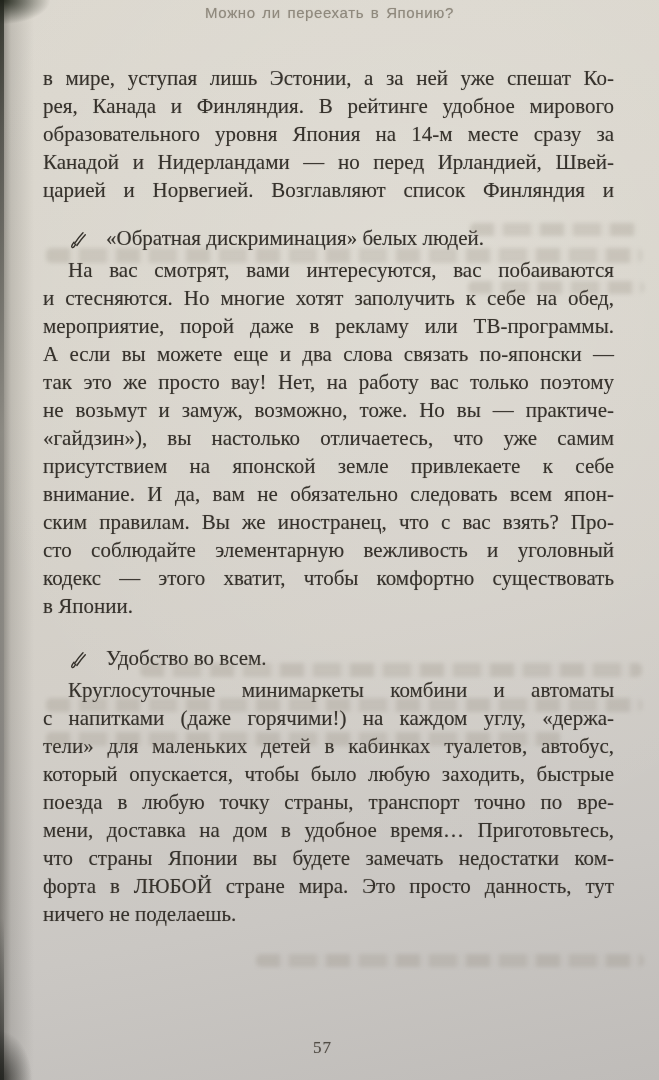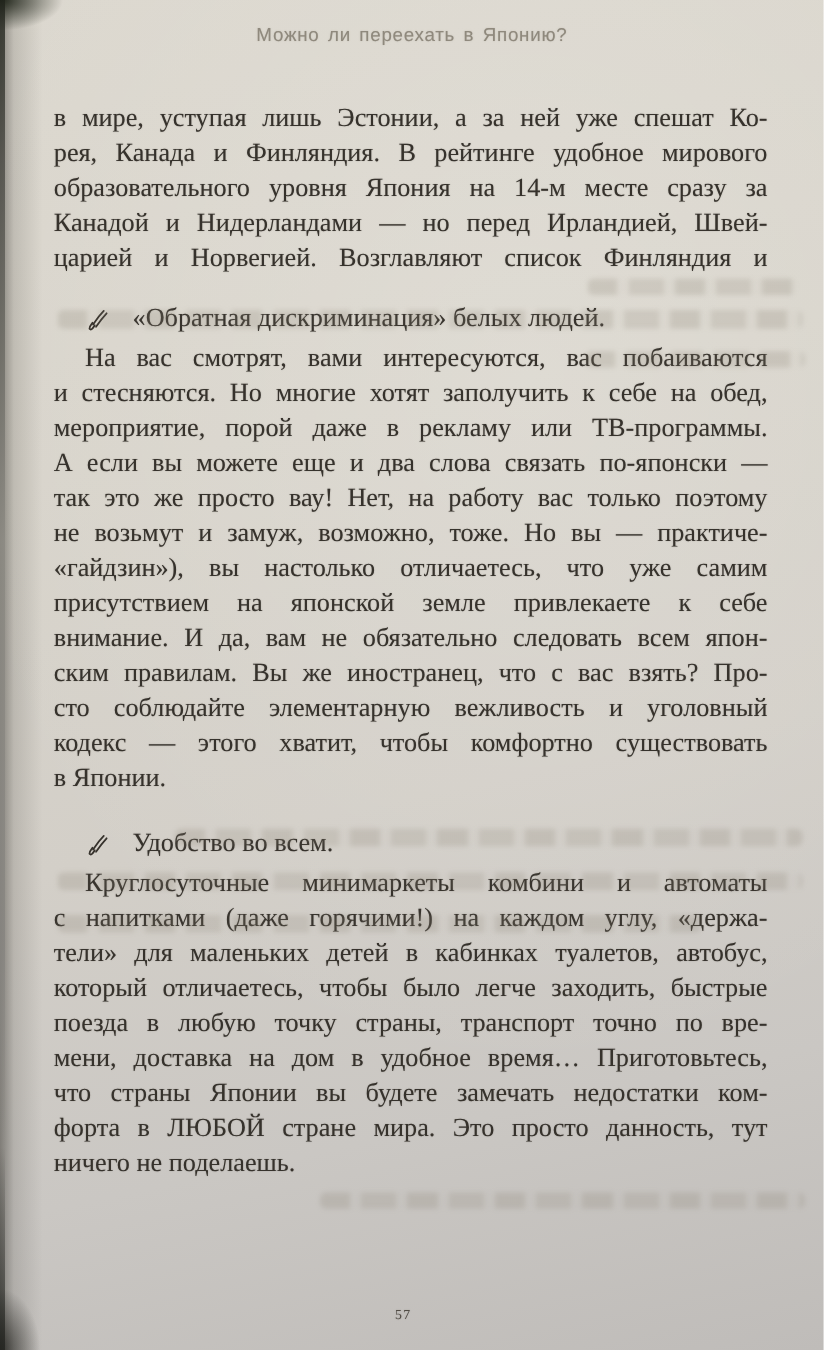--- a/index.html
+++ b/index.html
@@ -14,21 +14,21 @@
       linear-gradient(90deg, rgba(52,50,44,0.50) 0px, rgba(52,50,44,0.16) 11px, rgba(0,0,0,0) 34px),
       radial-gradient(120% 85% at 64% 28%, rgba(255,255,253,0.16), rgba(0,0,0,0) 62%),
       linear-gradient(168deg, #dcd8cf 0%, #d8d4cb 32%, #d3cfc8 58%, #cac7c3 80%, #bfbcb9 100%);
   }
   .edge-strip{
     position:absolute;left:0;top:0;bottom:0;width:4px;
     background:linear-gradient(180deg,#20231b 0%,#4a4a44 12%,#8b8982 40%,#868480 70%,#37373300 85%,#232420 100%);
     opacity:.8;
   }
   .running-head{
-    padding-top:20px;
+    padding-top:4px;
     text-align:center;
     font-family:"Liberation Sans","DejaVu Sans",sans-serif;
     font-size:15px;
     letter-spacing:0.6px;
     word-spacing:2px;
     color:#8f897d;
     text-shadow:0 0 1px rgba(143,137,125,0.5);
   }
   .body{
     position:relative;
@@ -51,21 +51,21 @@
     padding-left:25px;
     line-height:28px;
     display:flex;align-items:center;gap:19px;
   }
   .b2{margin-top:24px;}
   .bullet-icon{display:inline-flex;flex:0 0 auto;transform:translateY(1px);}
   .bullet-icon svg{display:block;}
   .page-number{
     position:absolute;left:0;right:14px;bottom:22px;
     text-align:center;
-    font-size:11px;
+    font-size:17px;
     letter-spacing:1px;
     color:#514c45;
     text-shadow:0 0 1px rgba(81,76,69,0.4);
   }
   .show-through{
     position:absolute;
     border-radius:5px;
     filter:blur(2.2px);
     background:repeating-linear-gradient(90deg,
       rgba(138,130,116,0.42) 0px, rgba(138,130,116,0.42) 24px,
@@ -128,21 +128,21 @@
           <path d="M9.3 16.3 C11.9 12.5 15.3 8.0 18.2 4.9" fill="none" stroke="#36322c" stroke-width="1.5" stroke-linecap="round"></path>
         </svg>
       </span>
       <span class="bullet-text">Удобство во всем.</span>
     </div>
 
     <div class="para p3 indent-first">
         <div class="tline">Круглосуточные минимаркеты комбини и автоматы</div>
         <div class="tline">с напитками (даже горячими!) на каждом углу, «держа-</div>
         <div class="tline">тели» для маленьких детей в кабинках туалетов, автобус,</div>
-        <div class="tline">который отличаетесь, чтобы было легче заходить, быстрые</div>
+        <div class="tline">который опускается, чтобы было любую заходить, быстрые</div>
         <div class="tline">поезда в любую точку страны, транспорт точно по вре-</div>
         <div class="tline">мени, доставка на дом в удобное время… Приготовьтесь,</div>
         <div class="tline">что страны Японии вы будете замечать недостатки ком-</div>
         <div class="tline">форта в ЛЮБОЙ стране мира. Это просто данность, тут</div>
         <div class="tline tline-last">ничего не поделаешь.</div>
       </div>
   </div>
 
   <div class="show-through" style="top:223px;left:470px;width:168px;height:13px;"></div>
   <div class="show-through" style="top:248px;left:46px;width:596px;height:15px;"></div>

